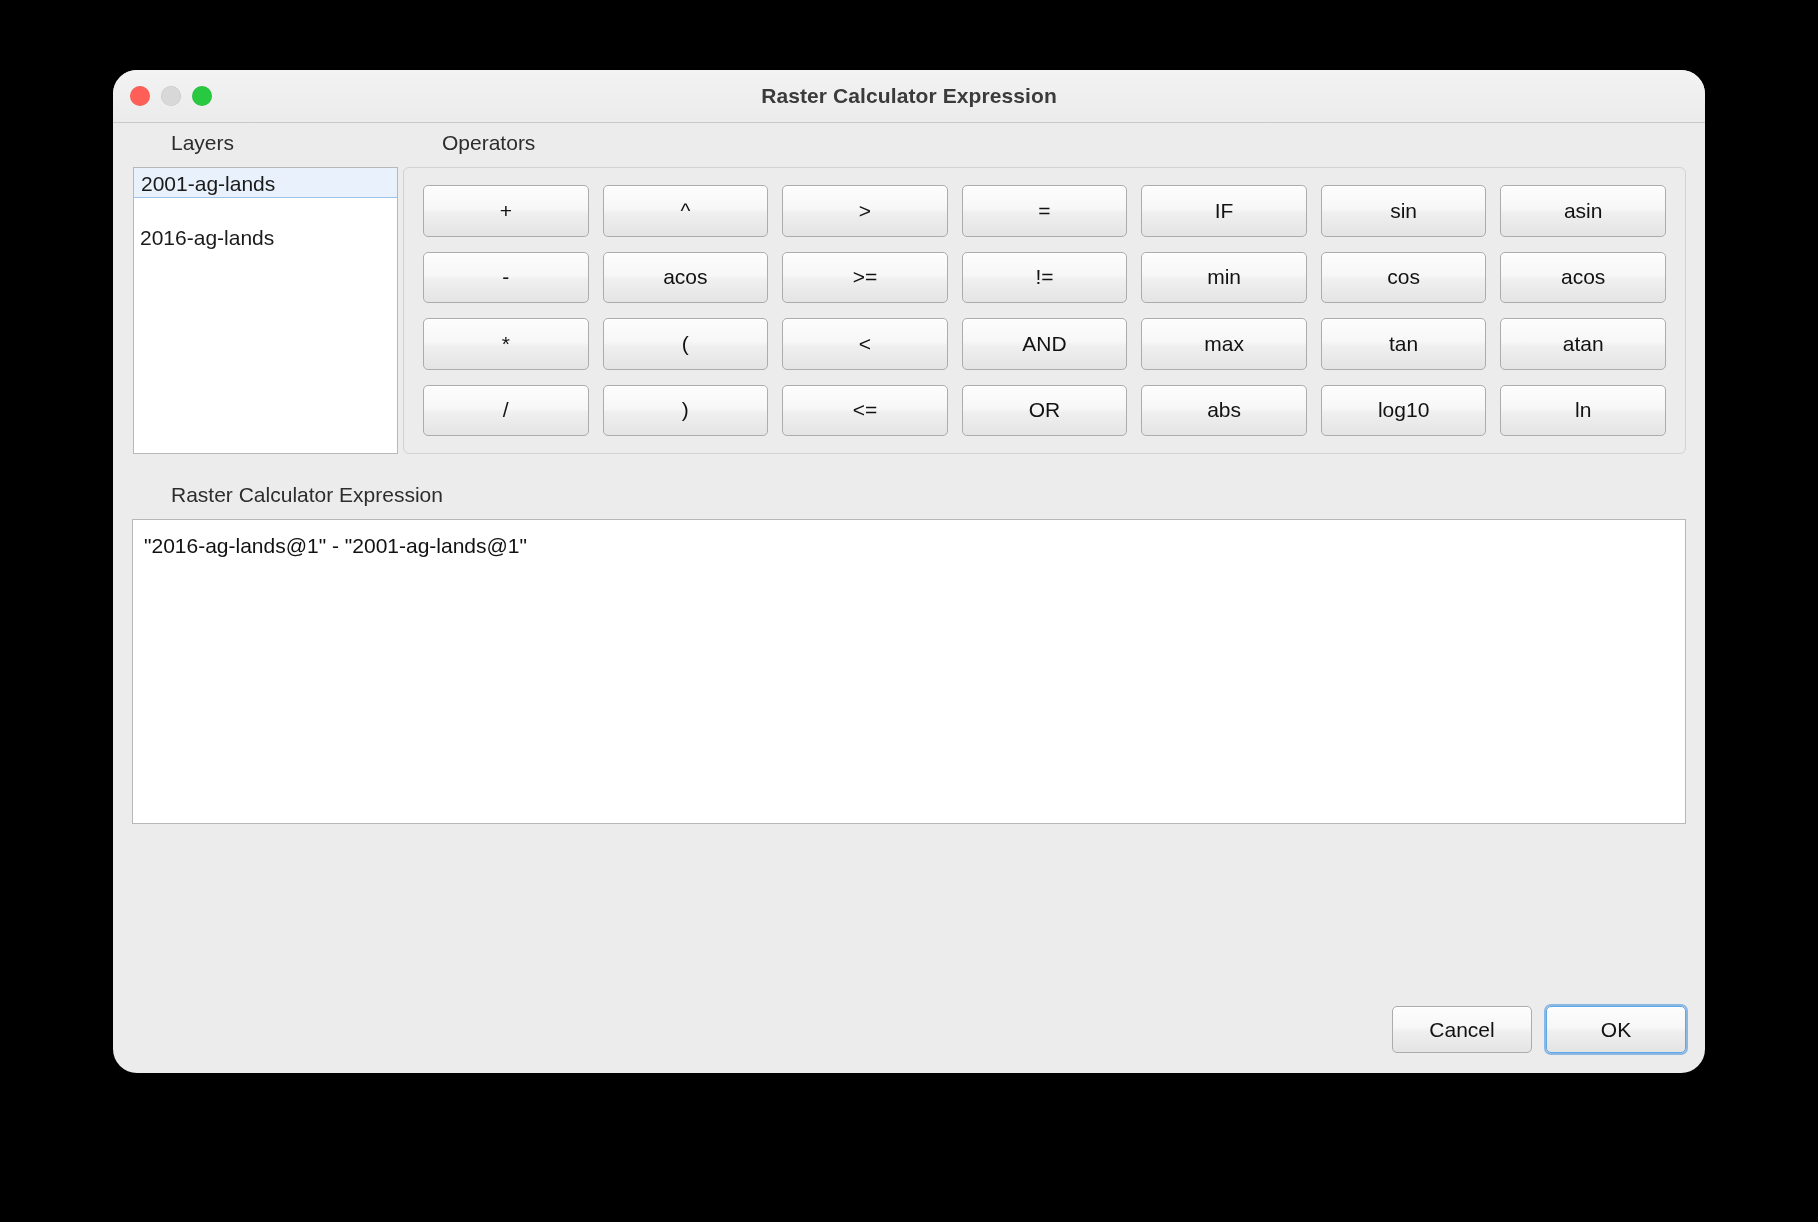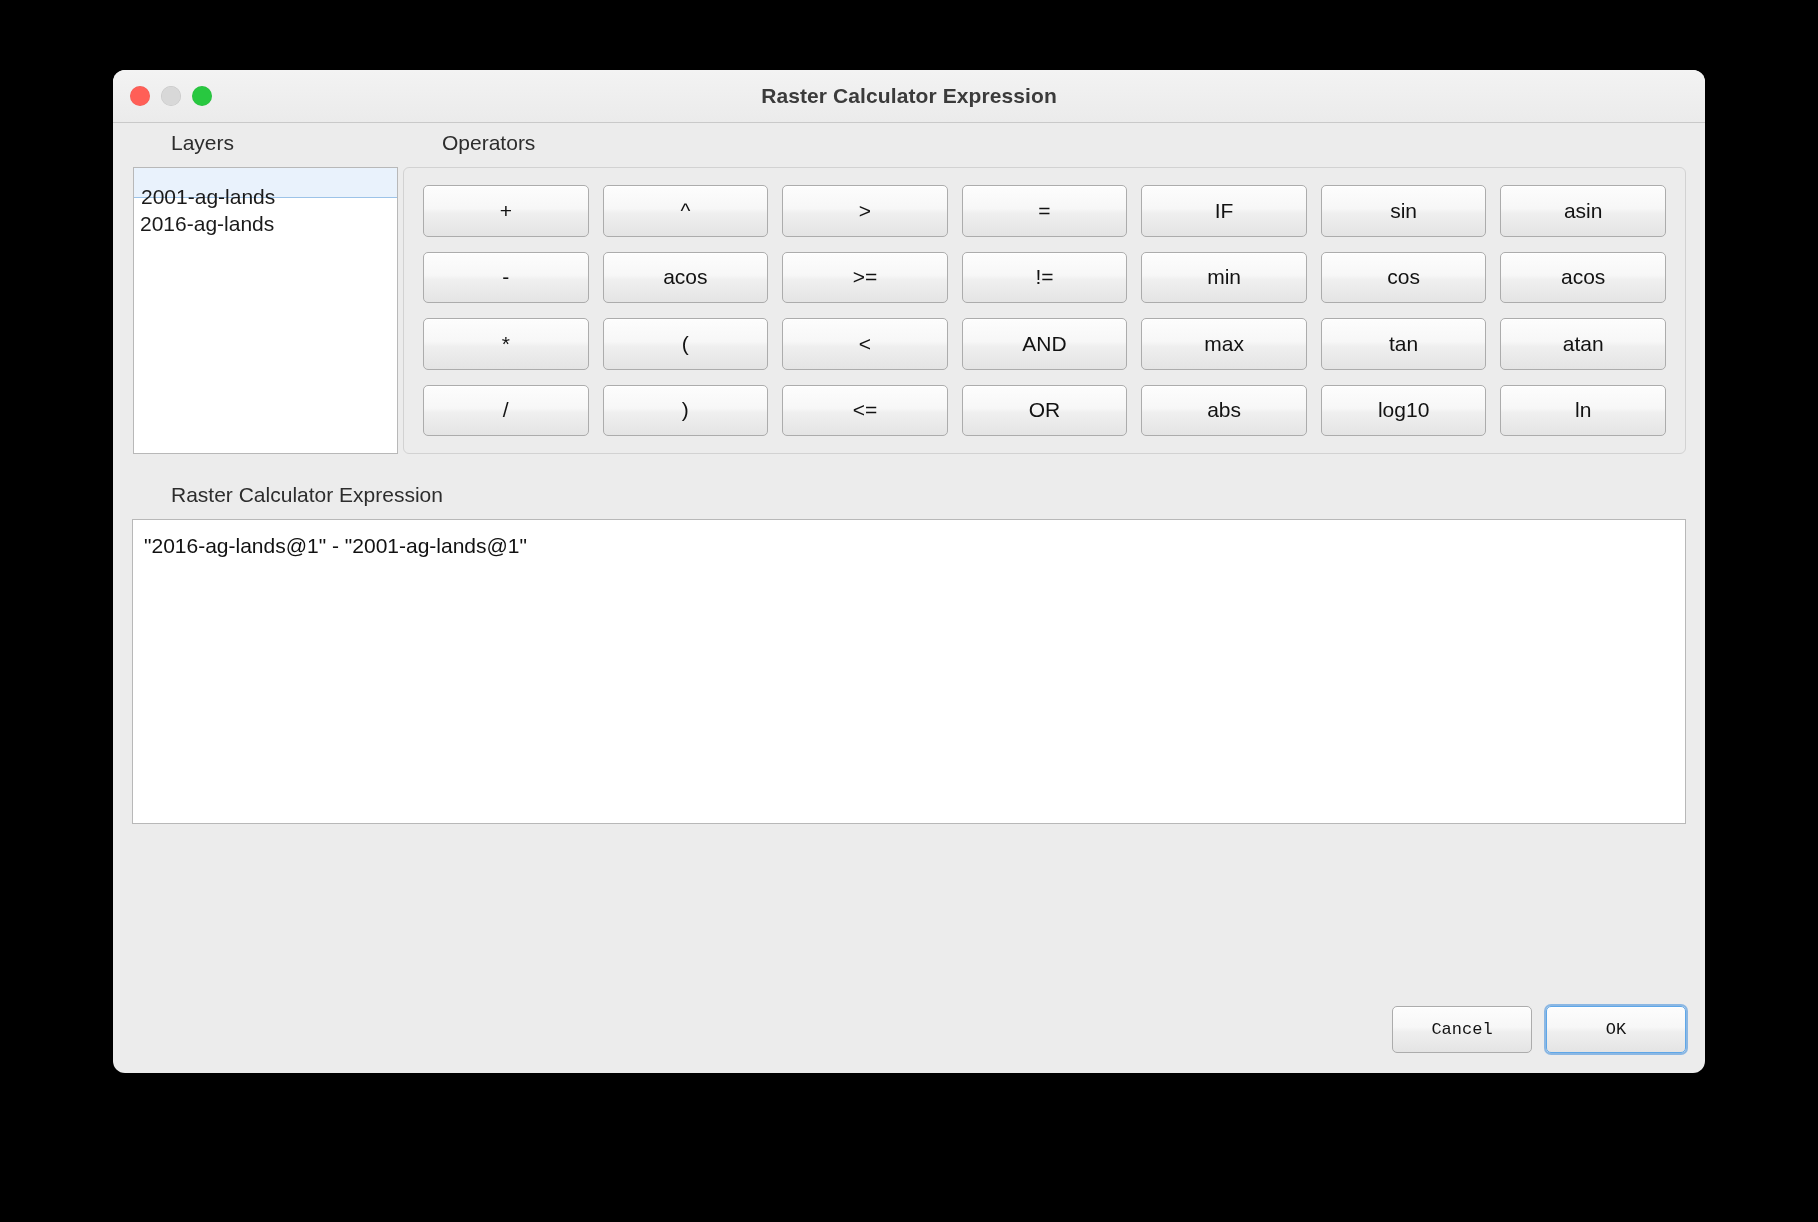--- a/index.html
+++ b/index.html
@@ -16,21 +16,21 @@
   }
 
   
   .window {
     position: absolute;
     left: 113px;
     top: 70px;
     width: 1592px;
     height: 1003px;
     background: #ECECEC;
-    border-radius: 12px;
+    border-radius: 24px;
     box-shadow: 0 10px 40px rgba(0,0,0,0.55);
     overflow: hidden;
     display: flex;
     flex-direction: column;
   }
 
   
   .titlebar {
     position: relative;
     height: 52px;
@@ -102,22 +102,22 @@
     line-height: 31px;
     padding: 8px 6px;
     font-size: 21px;
     color: #1A1A1A;
     box-sizing: border-box;
     white-space: nowrap;
   }
   .layer-item.selected {
     background: #E9F2FC;
     border: 1px solid #9CC3E8;
-    margin: -1px -1px 2px -1px;
-    padding: 13px 7px;
+    margin: -1px -1px 16px -1px;
+    padding: 0 7px;
   }
 
   
   .splitter {
     position: absolute;
     left: 291px;
     top: 44px;
     width: 8px;
     height: 287px;
     display: flex;
@@ -198,22 +198,21 @@
     position: absolute;
     right: 19px;
     bottom: 20px;
     display: flex;
     align-items: center;
     gap: 14px;
   }
   .footer .btn {
     width: 140px;
     height: 47px;
-    font-size: 17px;
-    font-family: Liberation Mono, monospace;
+    font-size: 21px;
   }
   .btn.default-btn {
     border-color: #5FA7E8;
     box-shadow: 0 0 0 2px rgba(60,140,220,0.55), 0 1px 0 rgba(255,255,255,0.85) inset;
   }
 </style>
 </head>
 <body>
 
 <div class="window">

